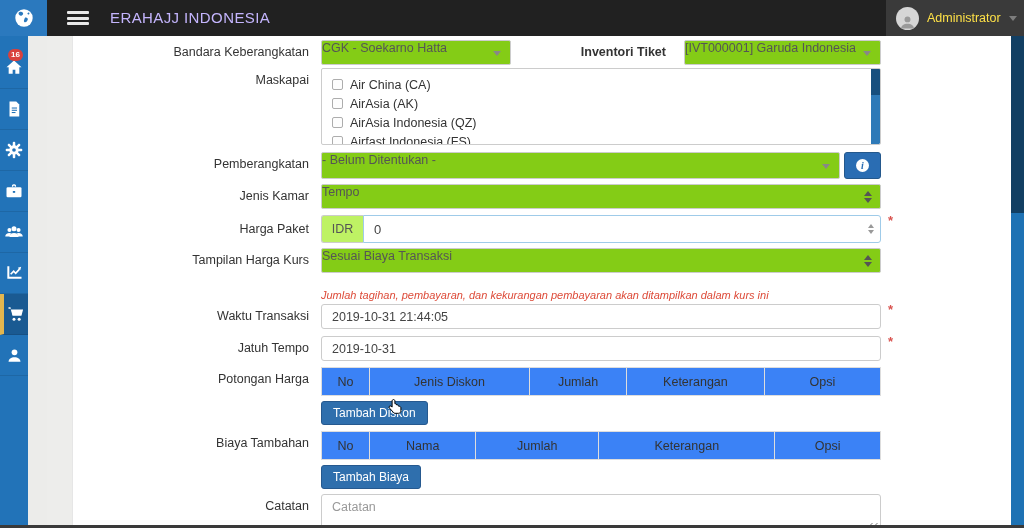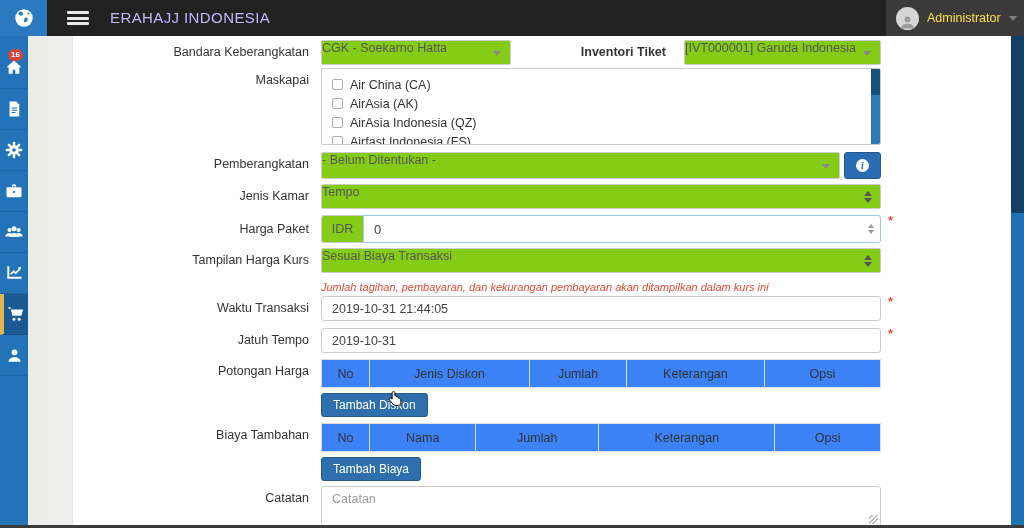--- a/index.html
+++ b/index.html
@@ -44,21 +44,21 @@
   .multibox { height:77px; border:1px solid #ccc; border-radius:2px; background:#fff; padding:6px 19px 6px 10px; position:relative; overflow:hidden; }
   .chk-row { display:flex; align-items:center; height:19px; cursor:pointer; }
   .chk { width:11px; height:11px; border:1px solid #adadad; border-radius:2px; background:#fdfdfd; margin-right:7px; flex-shrink:0; }
   .chk-label { font-size:12.5px; color:#333; }
   .mini-scroll { position:absolute; right:0; top:0; bottom:0; width:9px; background:#2e7ab8; border-radius:0 1px 1px 0; }
   .mini-scroll .thumb { position:absolute; top:0; left:0; width:100%; height:26px; background:#174f7e; }
 
   .info-btn { width:37px; height:27px; margin-left:4px; background:#2a6db3; border:1px solid #24588c; border-radius:3px; display:flex; align-items:center; justify-content:center; cursor:pointer; flex-shrink:0; }
   .info-circle { width:13px; height:13px; border-radius:50%; background:#fff; color:#2a6db3; font-size:10px; font-weight:bold; font-family:"Liberation Serif", serif; display:flex; align-items:center; justify-content:center; font-style:italic; }
 
-  .addon { width:42px; height:28px; background:#84cc16; border:1px solid #ccc; border-right:none; border-radius:3px 0 0 3px; display:flex; align-items:center; justify-content:center; font-size:12.5px; color:#555; flex-shrink:0; }
+  .addon { width:42px; height:28px; background:#bef264; border:1px solid #ccc; border-right:none; border-radius:3px 0 0 3px; display:flex; align-items:center; justify-content:center; font-size:12.5px; color:#555; flex-shrink:0; }
   .num-input { flex:1; height:28px; border:1px solid #9fcbe9; border-radius:0 3px 3px 0; display:flex; align-items:center; padding:0 18px 0 10px; font-size:13px; color:#444; position:relative; background:#fff; }
   .spinner { position:absolute; right:5px; top:50%; margin-top:-5px; width:7px; height:10px; }
   .spinner .t-up { position:absolute; top:0; left:0; width:0; height:0; border-left:3.5px solid transparent; border-right:3.5px solid transparent; border-bottom:4px solid #999; }
   .spinner .t-dn { position:absolute; bottom:0; left:0; width:0; height:0; border-left:3.5px solid transparent; border-right:3.5px solid transparent; border-top:4px solid #999; }
 
   .note { font-size:11px; font-style:italic; color:#dd4b39; padding-top:2px; }
 
   .txt-input { height:25px; border:1px solid #ccc; border-radius:3px; background:#fff; display:flex; align-items:center; padding:0 10px; font-size:12.5px; color:#444; }
 
   table.grid { width:100%; border-collapse:collapse; }
@@ -75,21 +75,21 @@
   .btn-cut.blue { width:83px; background:#2f6fad; margin-left:5px; }
 
   
   .page-scroll { position:absolute; right:0; top:36px; bottom:0; width:13px; background:#1e72b4; z-index:8; }
   .page-scroll .pthumb { position:absolute; top:0; left:0; width:100%; height:177px; background:#123f63; }
 
   .bottom-strip { position:absolute; left:0; right:0; bottom:0; height:3px; background:#3a3a3a; z-index:60; }
 
   .cursor-overlay { position:absolute; z-index:70; pointer-events:none; }
 
-  .mb3{margin-bottom:3px}.mb5{margin-bottom:5px}.mb6{margin-bottom:6px}.mb7{margin-bottom:7px}.mb2{margin-bottom:6px}
+  .mb3{margin-bottom:3px}.mb5{margin-bottom:5px}.mb6{margin-bottom:6px}.mb7{margin-bottom:7px}.mb2{margin-bottom:14px}
 
   .row1-lbl2 { margin-left:auto; padding-top:5px; font-size:12.5px; font-weight:bold; color:#333; }
 </style>
 </head>
 <body>
 
 <div class="topbar">
   <div class="logo-box">
     <svg width="22" height="22" viewBox="0 0 24 24">
       <circle cx="12" cy="12" r="9.5" fill="#ffffff"></circle>

